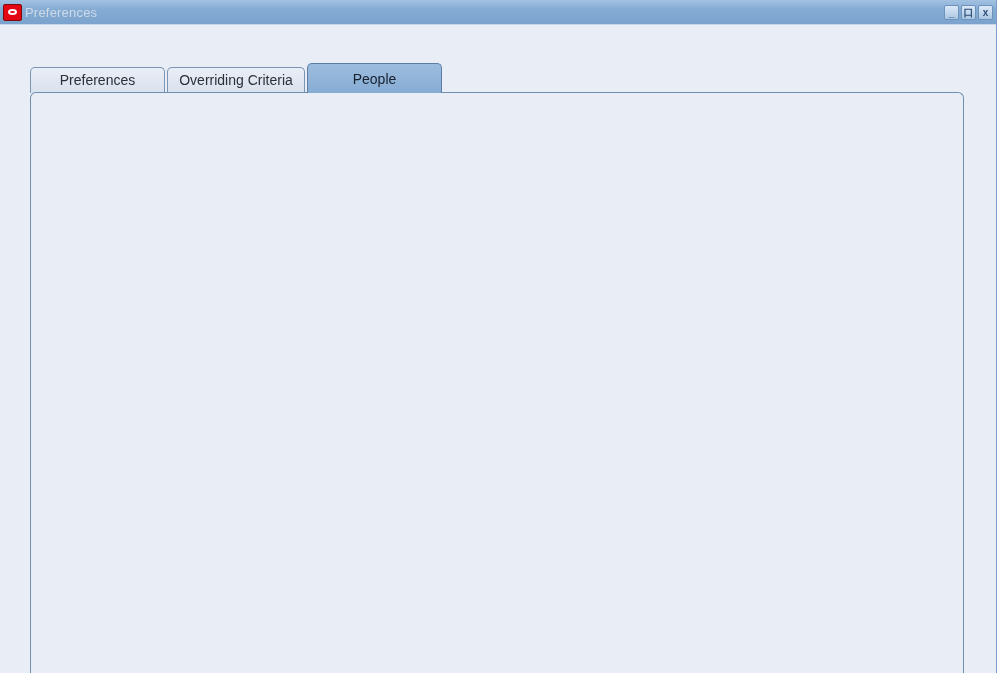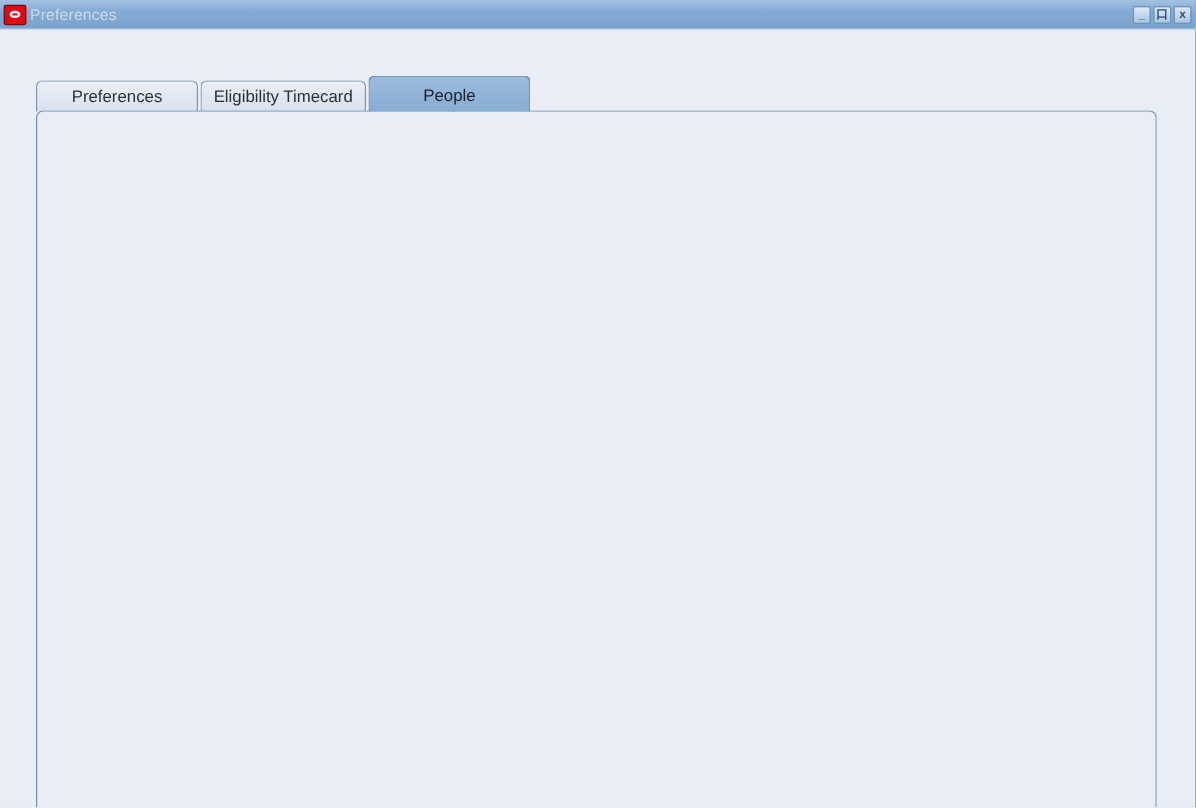--- a/index.html
+++ b/index.html
@@ -99,21 +99,21 @@
       </span>
     <span class="title-text">Preferences</span>
     <span class="win-controls">
       <span class="win-btn">_</span>
       <span class="win-btn">口</span>
       <span class="win-btn">x</span>
     </span>
   </div>
 
   <div class="tab" style="left:30px;width:135px;">Preferences</div>
-  <div class="tab" style="left:167px;width:138px;">Eligibility Timecard</div>
+  <div class="tab" style="left:167px;width:138px;">Overriding Criteria</div>
   <div class="tab active" style="left:307px;width:135px;">People</div>
 
   <div class="content-frame"></div>
 
   <div class="tree">
     <div class="tree-line" style="left:13px;top:24px;width:1px;height:24px;"></div>
     <div class="tree-line" style="left:35px;top:54px;width:1px;height:193px;"></div>
     <div class="tree-line" style="left:35px;top:76px;width:15px;height:1px;"></div>
     <div class="tree-line" style="left:35px;top:104px;width:15px;height:1px;"></div>
     <div class="tree-line" style="left:35px;top:133px;width:15px;height:1px;"></div>

